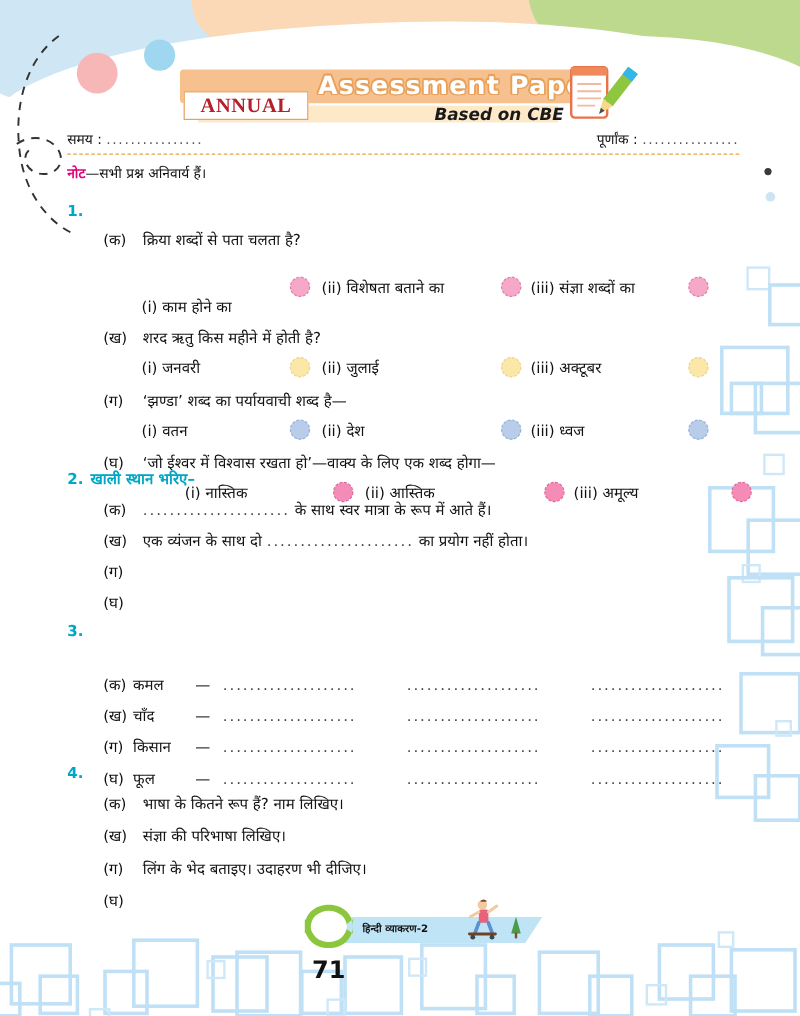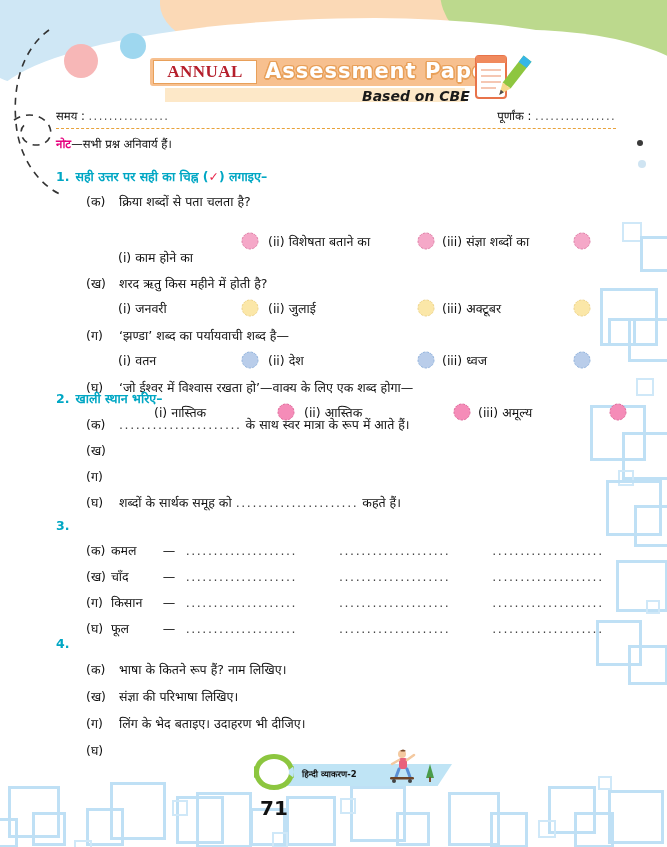--- a/index.html
+++ b/index.html
@@ -46,21 +46,21 @@
   .title-wrap { position:absolute; left:150px; top:58px; width:370px; height:55px; }
   .title-band {
     position:absolute; left:0; top:0; width:330px; height:28px;
     background:#f7c08f; border-radius:3px;
   }
   .title-band-lower {
     position:absolute; left:15px; top:30px; width:300px; height:14px;
     background:#fde8c8;
   }
   .annual-box {
-    position:absolute; left:3px; top:2px; width:104px; height:24px;
+    position:absolute; left:3px; top:18px; width:104px; height:24px;
     background:#ffffff; border:1.5px solid #e8a05a;
     display:flex; align-items:center; justify-content:center;
   }
   .annual-text {
     font-family:"Liberation Serif","DejaVu Serif",serif;
     font-weight:bold; font-size:17px; color:#b51f2c; letter-spacing:0.5px;
   }
   .assess-text {
     position:absolute; left:115px; top:1px;
     font-family:"DejaVu Sans","Liberation Sans",sans-serif;
@@ -249,21 +249,20 @@
   <div class="sq" style="left:490px; top:812px; width:38px; height:36px;"></div>
   <div class="sq" style="left:548px; top:786px; width:48px; height:48px;"></div>
   <div class="sq" style="left:574px; top:812px; width:40px; height:36px;"></div>
   <div class="sq-thin" style="left:538px; top:820px; width:18px; height:18px;"></div>
   <div class="sq" style="left:608px; top:790px; width:56px; height:54px;"></div>
   <div class="sq-thin" style="left:598px; top:776px; width:14px; height:14px;"></div>
 
   <div class="qsection" style="top:168px;">
     <div class="q-head">
       <span class="q-num">1.</span>
-      <span><span>सही उत्तर पर सही का चिह्न (</span><span class="check-mark">✓</span><span>) लगाइए–</span></span>
     </div>
 
     <div class="sub" style="margin-top:8px;">
       <span class="sub-label">(क)</span>
       <span>क्रिया शब्दों से पता चलता है?</span>
     </div>
     <div class="opts" style="margin-top:6px;">
       <span class="opt-text" style="width:122px;margin-top:33px;">(i) काम होने का</span>
       <span class="bubble">
           <svg viewBox="0 0 20 20">
@@ -364,38 +363,38 @@
     <div class="q-head">
       <span class="q-num">2.</span>
       <span>खाली स्थान भरिए–</span>
     </div>
     <div class="sub" style="margin-top:9px;">
       <span class="sub-label">(क)</span>
       <span><span></span><span class="blank-dots">......................</span><span> के साथ स्वर मात्रा के रूप में आते हैं।</span></span>
     </div>
     <div class="sub" style="margin-top:9px;">
       <span class="sub-label">(ख)</span>
+      <span><span>एक व्यंजन के साथ दो </span><span class="blank-dots">......................</span><span> का प्रयोग नहीं होता।</span></span>
     </div>
     <div class="sub" style="margin-top:9px;">
       <span class="sub-label">(ग)</span>
     </div>
     <div class="sub" style="margin-top:9px;">
       <span class="sub-label">(घ)</span>
-      <span><span>शब्दों के सार्थक समूह को </span><span class="blank-dots">......................</span><span> कहते हैं।</span></span>
     </div>
   </div>
 
   <div class="qsection" style="top:518px;">
     <div class="q-head">
       <span class="q-num">3.</span>
     </div>
 
     <div class="syn-row" style="margin-top:9px;">
       <span style="width:26px;">(क)</span>
-      <span style="width:54px;">कमल</span>
+      <span style="width:54px;margin-top:20px;">कमल</span>
       <span style="width:24px;">—</span>
       <span class="blank-dots" style="width:160px;">....................</span>
       <span class="blank-dots" style="width:160px;">....................</span>
       <span class="blank-dots" style="width:150px;">....................</span>
     </div>
     <div class="syn-row" style="margin-top:9px;">
       <span style="width:26px;">(ख)</span>
       <span style="width:54px;">चाँद</span>
       <span style="width:24px;">—</span>
       <span class="blank-dots" style="width:160px;">....................</span>

